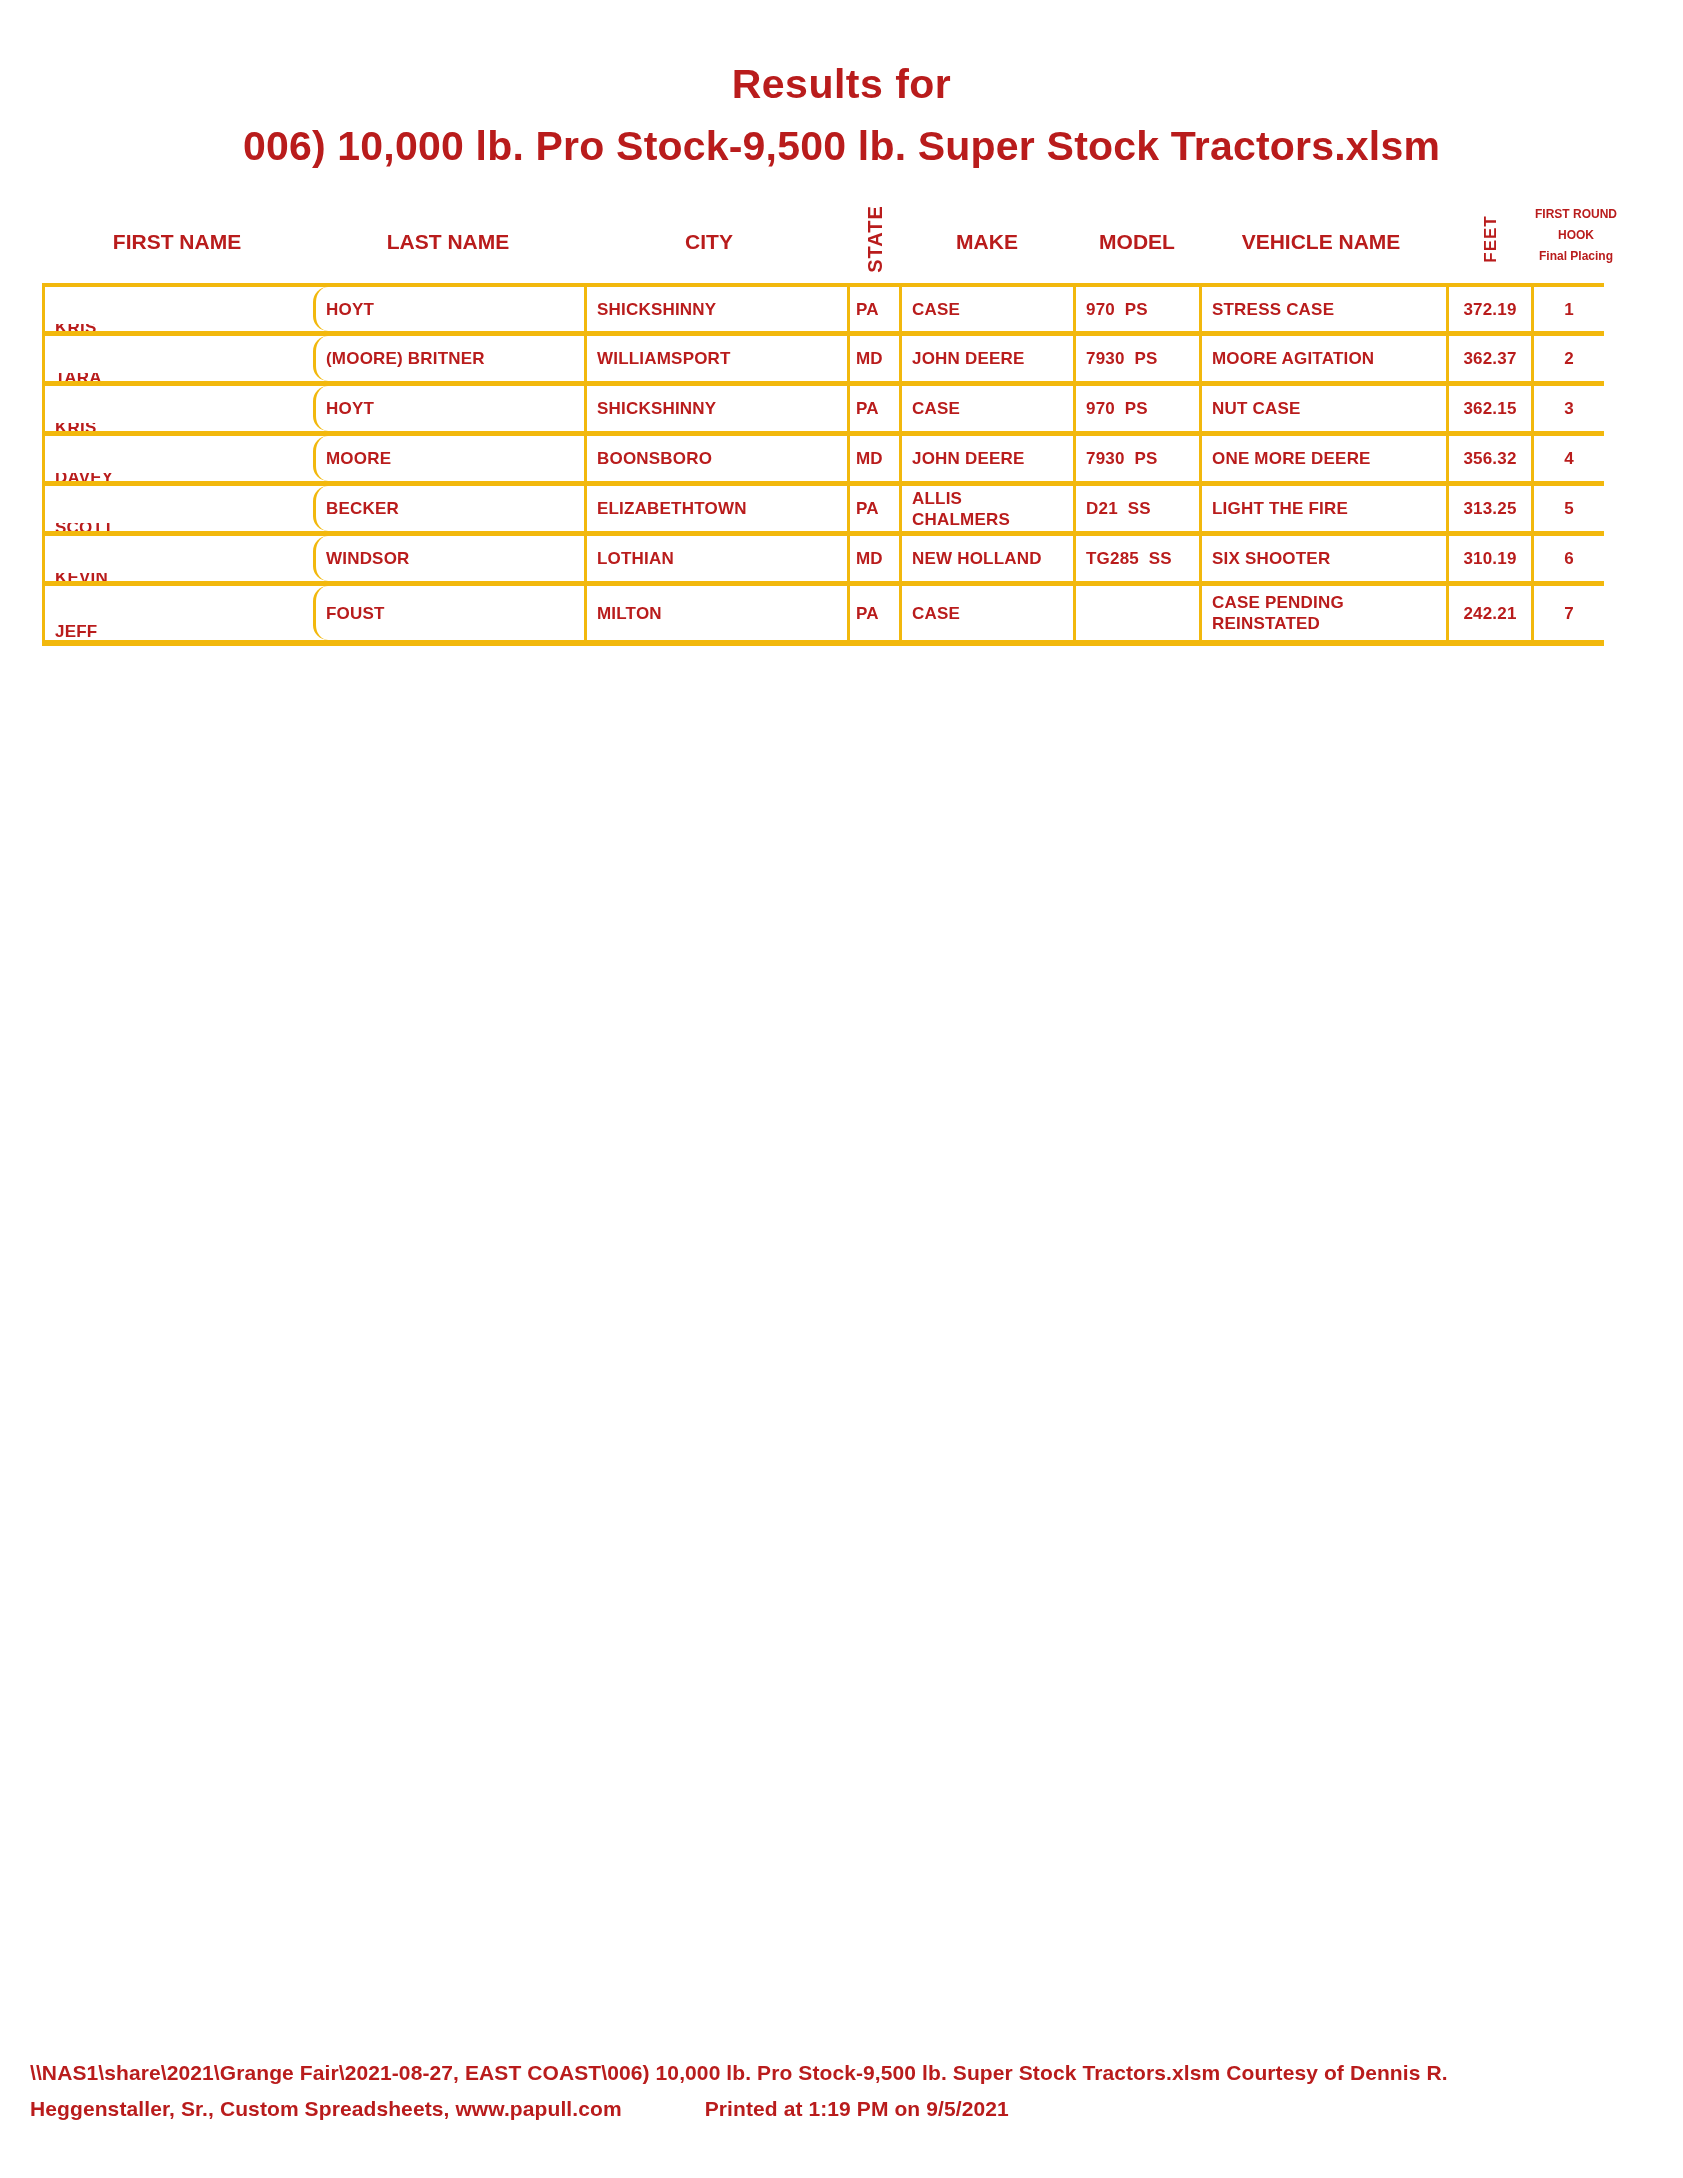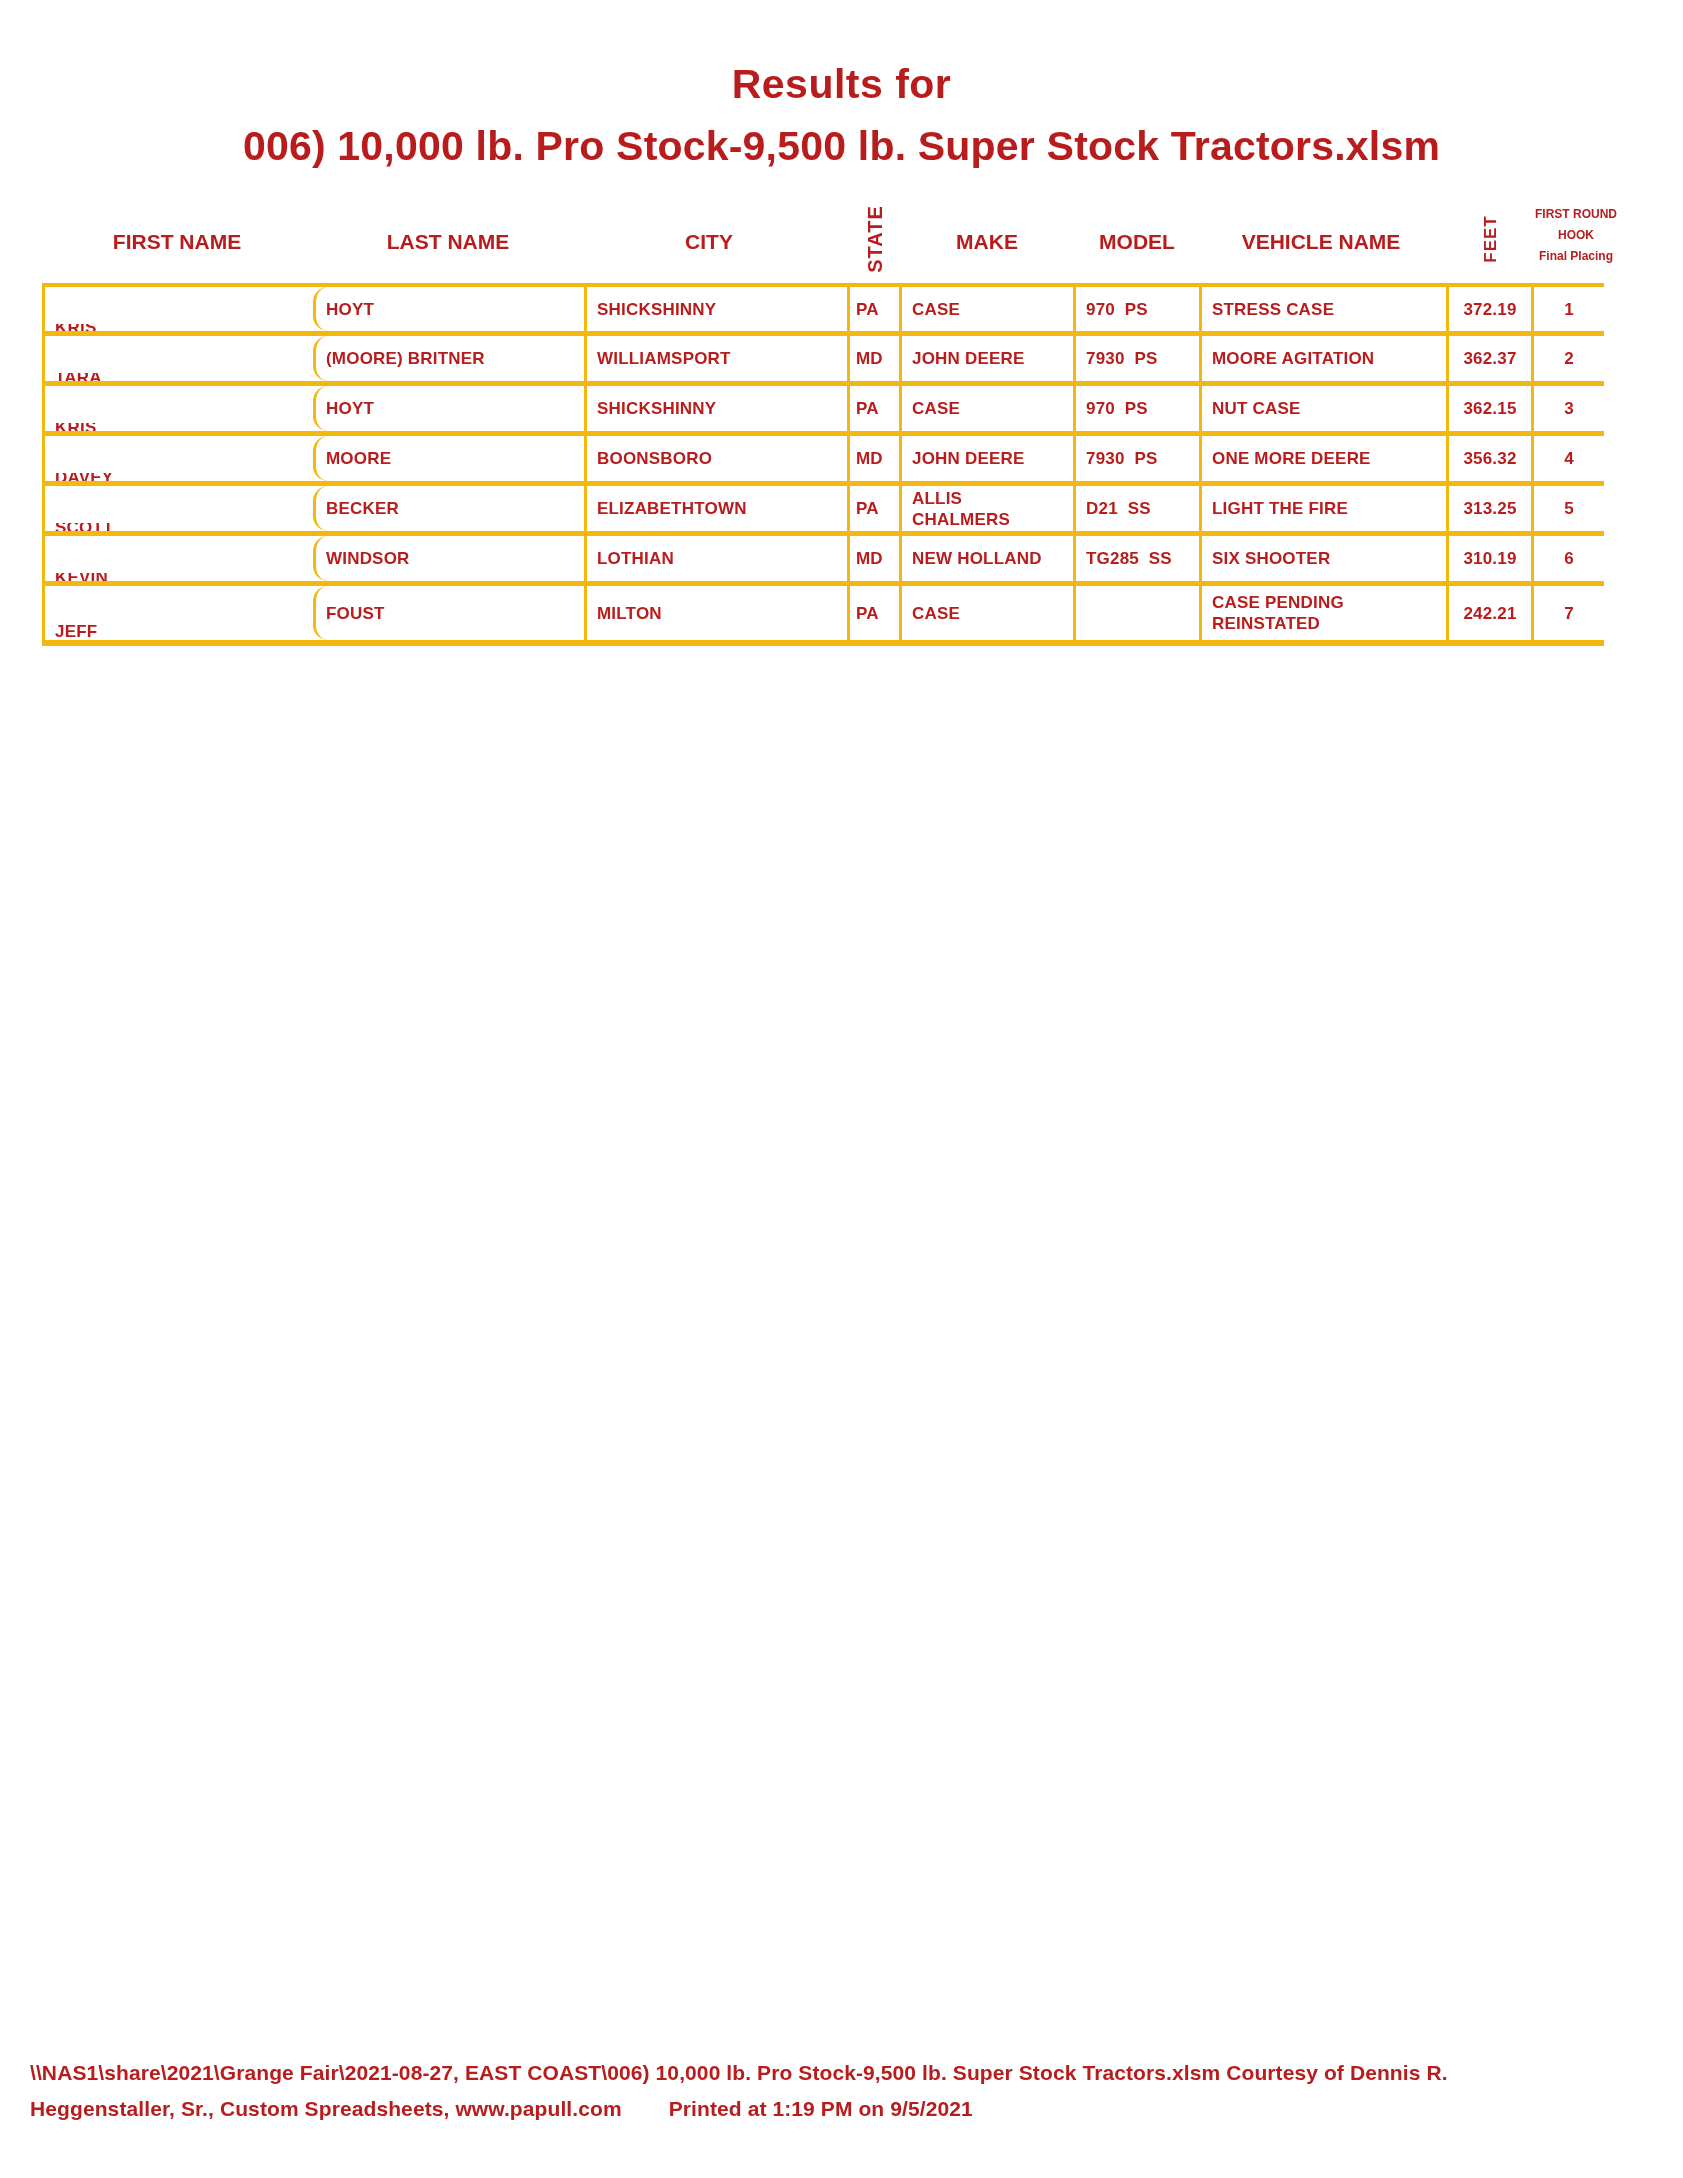--- a/index.html
+++ b/index.html
@@ -110,21 +110,21 @@
   .footer {
     position: absolute;
     left: 30px;
     top: 2061px;
     width: 1634px;
     font-size: 21px;
     letter-spacing: 0.1px;
   }
   .f1 { white-space: nowrap; margin-bottom: 12px; }
   .f2 { white-space: nowrap; }
-  .printed { margin-left: 41px; }
+  .printed { margin-left: 77px; }
 </style>
 </head>
 <body>
 
 <div class="page" style="background: rgb(255, 255, 255); color: #b91c1c;">
 
   <div class="title">Results for</div>
   <div class="subtitle">006) 10,000 lb. Pro Stock-9,500 lb. Super Stock Tractors.xlsm</div>
 
   <div class="thead">

